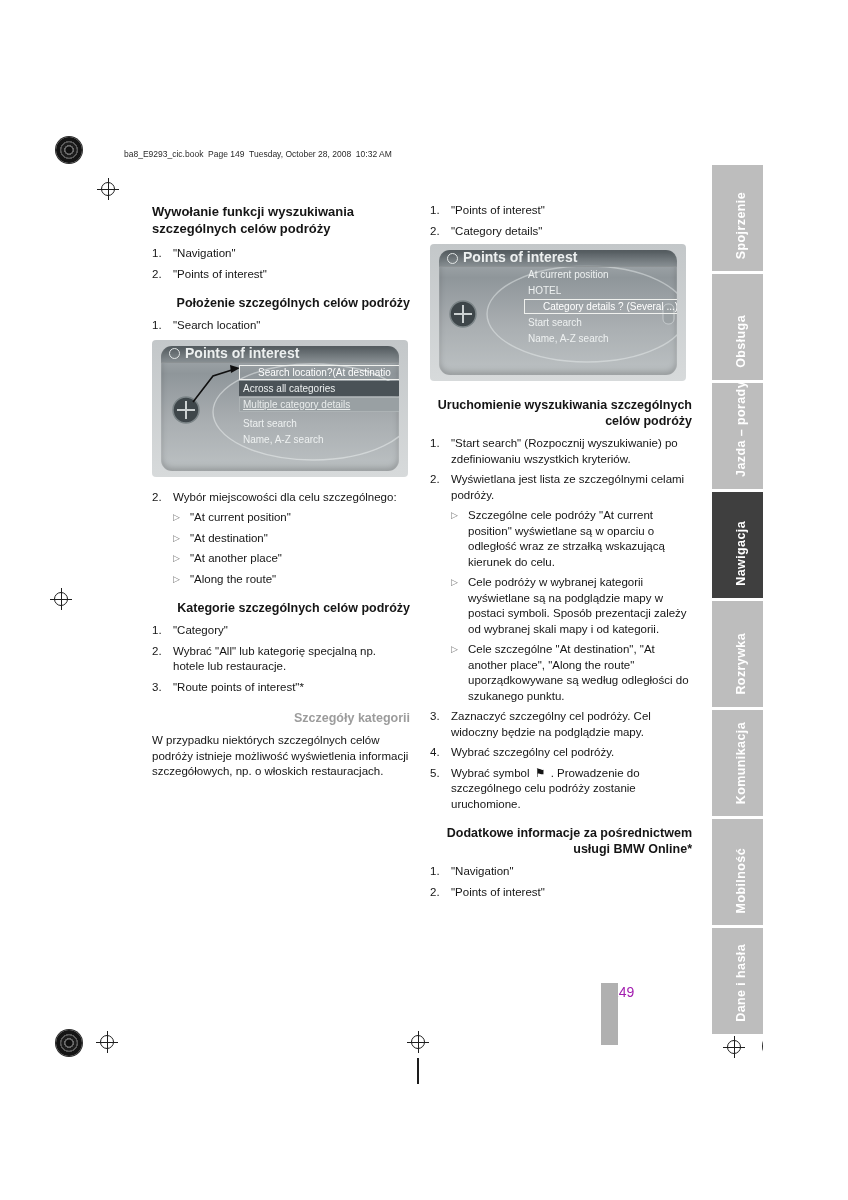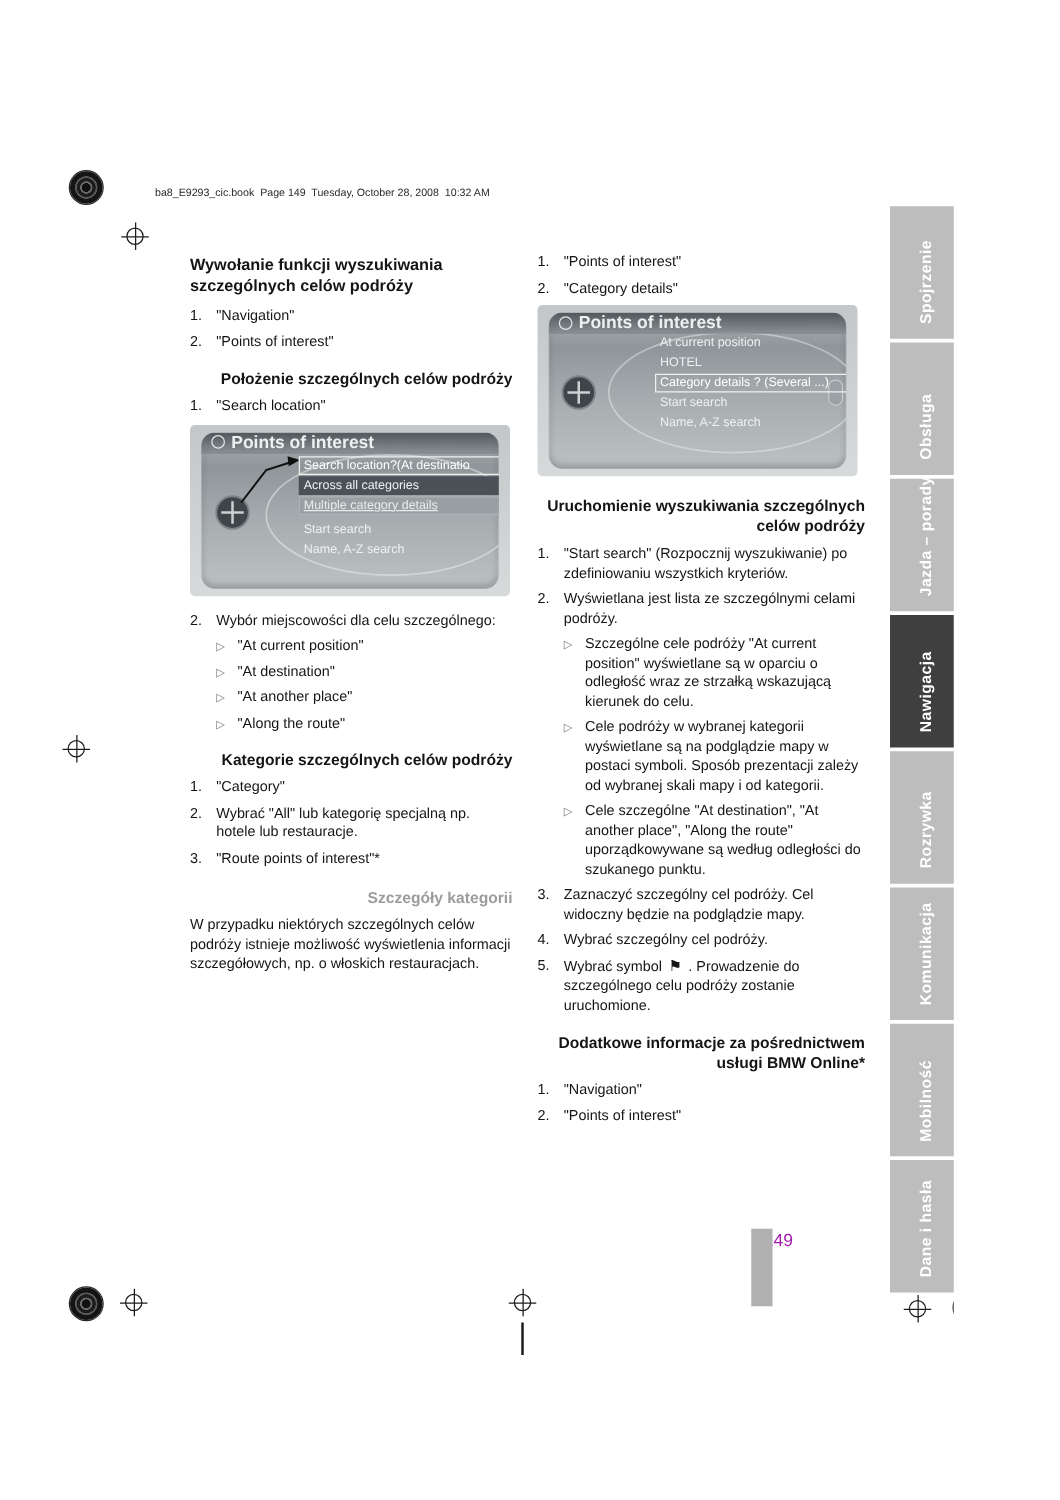--- a/index.html
+++ b/index.html
@@ -62,21 +62,21 @@
     border:1px solid #e2e6e6; background:radial-gradient(circle at 35% 35%, #d2d7d8, #79818
 
 5); }
   .shot-menu { position:absolute; }
   .shot-menu.left-shot { left:78px; top:19px; width:172px; }
   .shot-menu.right-shot { left:74px; top:17px; width:176px;margin-left:11px; }
   .shot-item { height:13px; line-height:13px; font-size:10px; color:#eef1f1;
     padding:1px 4px; margin-bottom:1px; white-space:nowrap; overflow:hidden; }
   .shot-item.sel { background:#59626
 
-7; border:1px solid #f0f1ee; color:#ffffff; padding:0 3px; }
+7; border:1px solid #f0f1ee; color:#ffffff; padding:0 18px; }
   .shot-item.dark { background:#4a5257; }
   .shot-item.muted { background:#99a0a3; color:#e9ecec; border:1px solid #adb3b5; padding:0 3px;text-decoration:underline; }
   .gap-above { margin-top:4px; }
 
   
   .page-number { position:absolute; left:568px; top:984px; font-size:14px; color:#a21caf;margin-left:43px; }
   .thumb-bar { position:absolute; left:601px; top:983px; width:17px; height:62px; background:#b0b0b0; }
 </style>
 </head>
 <body>

